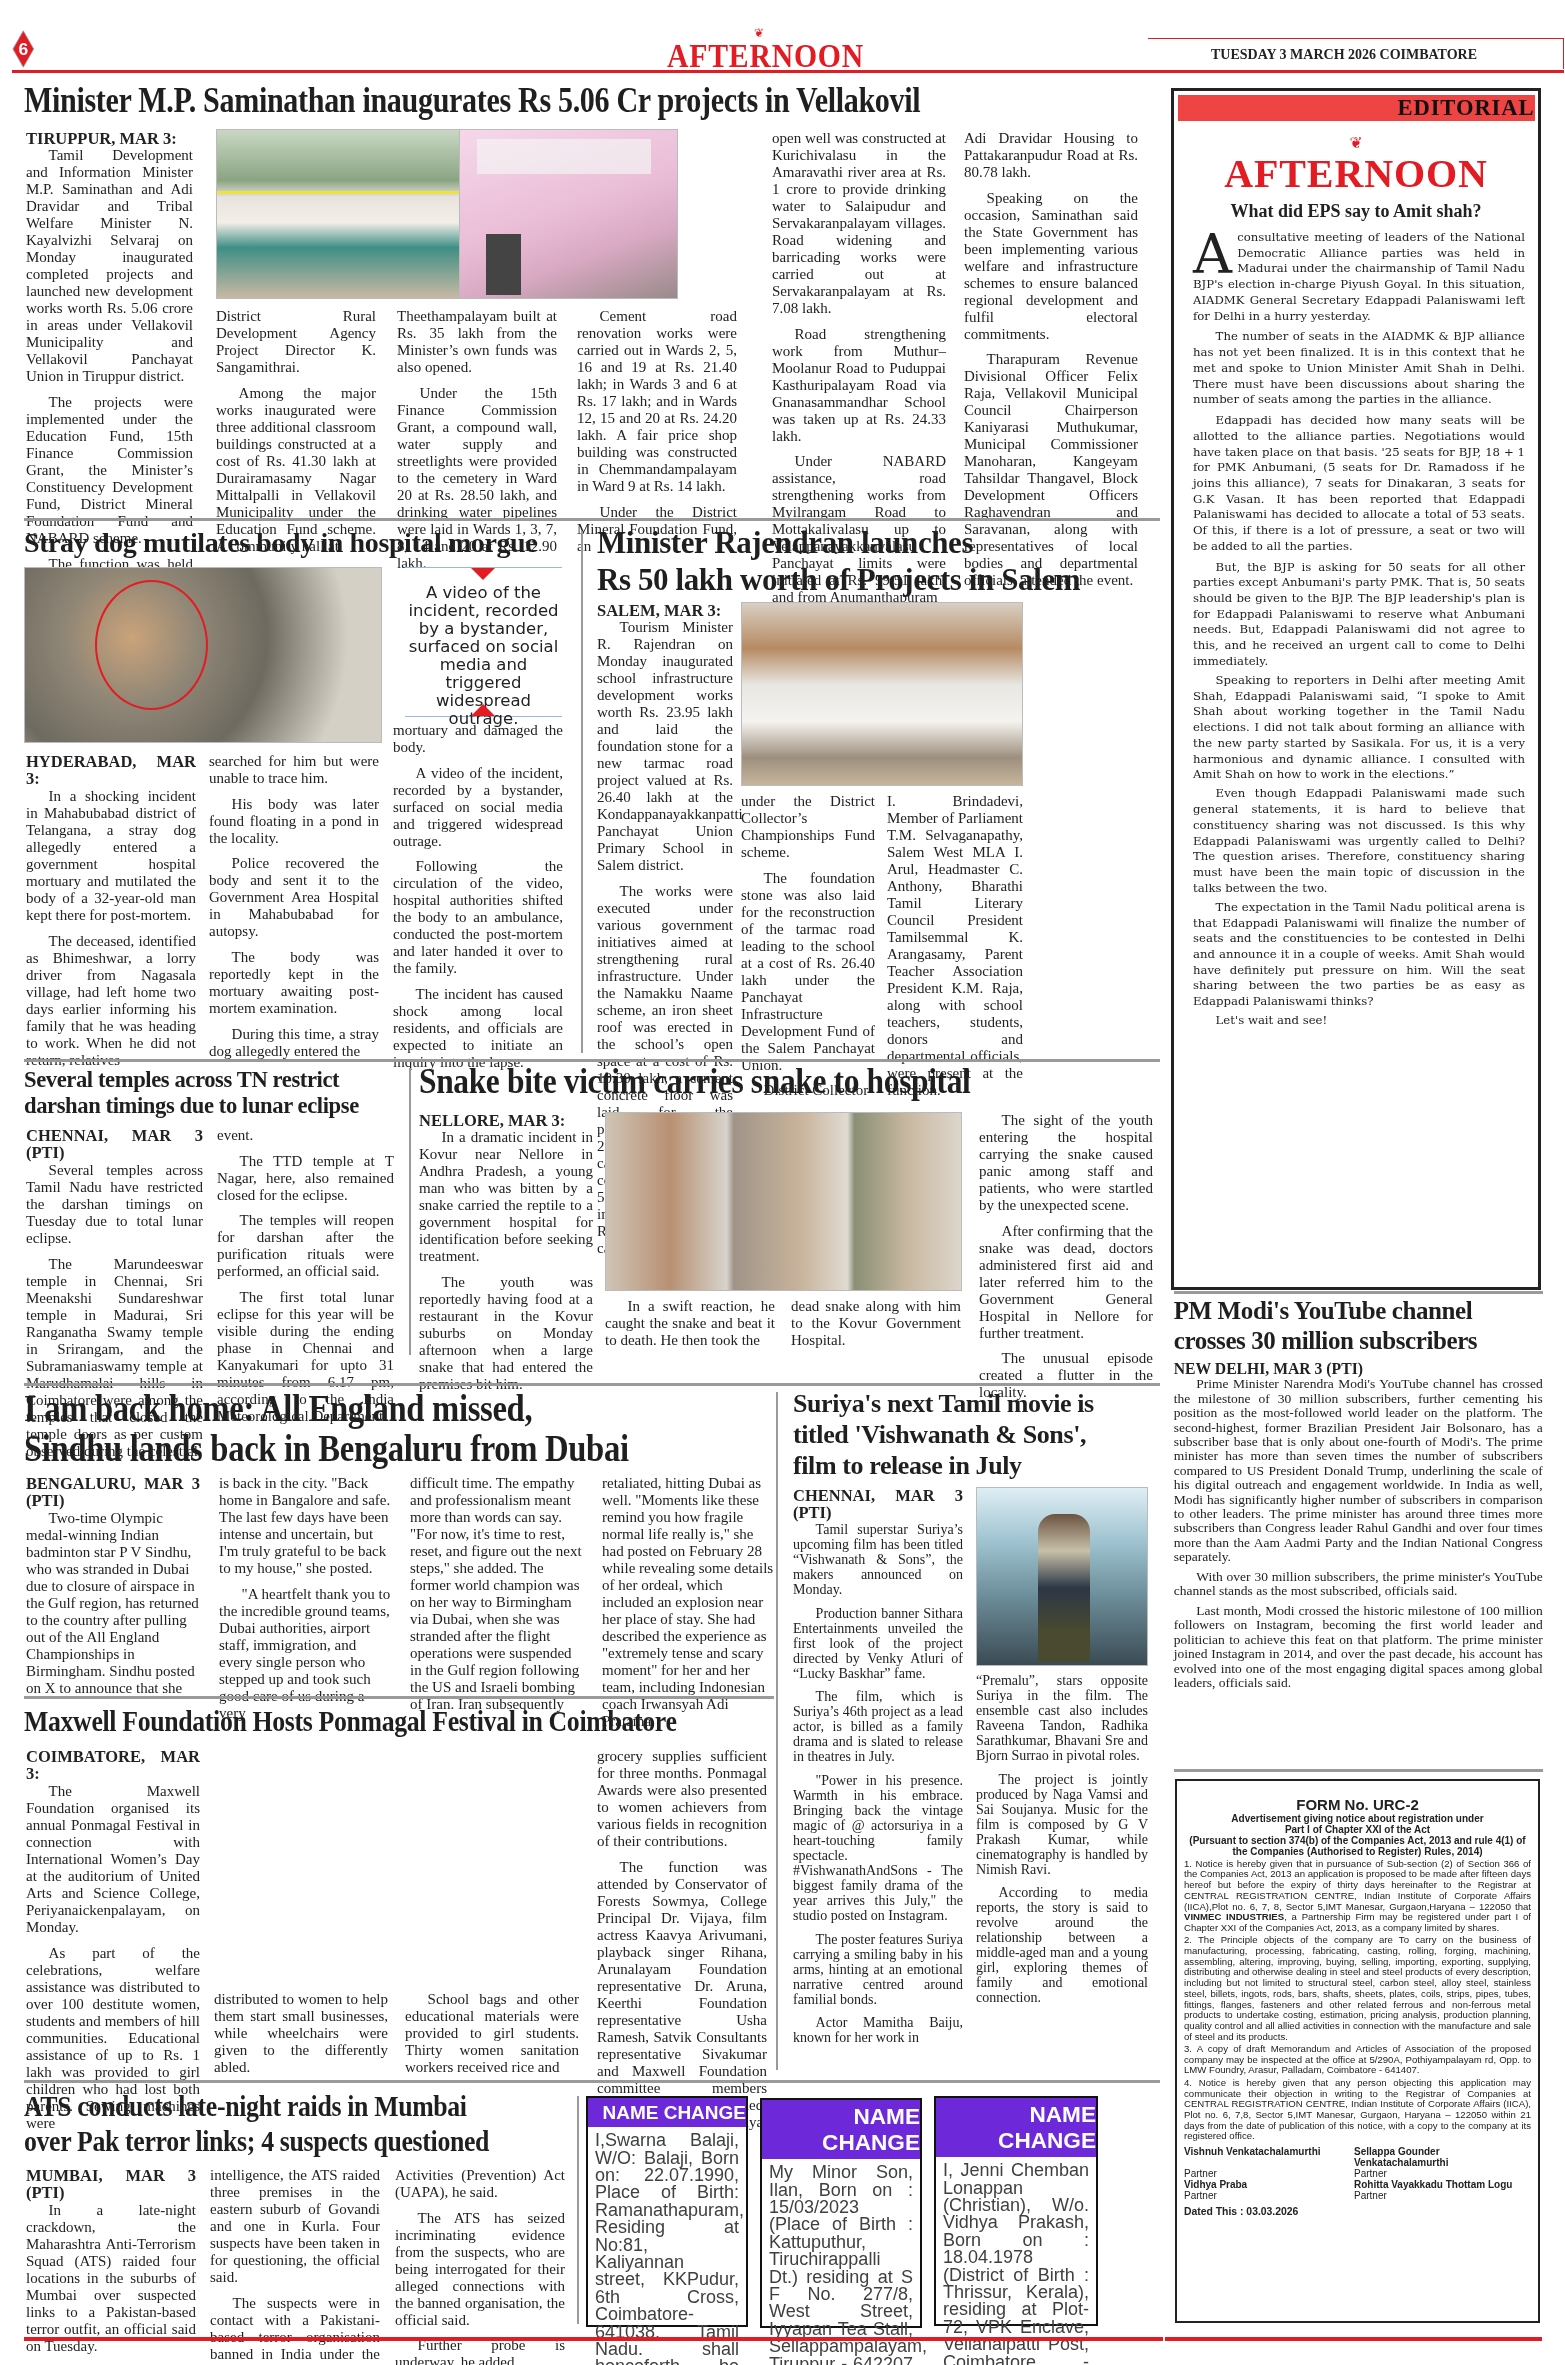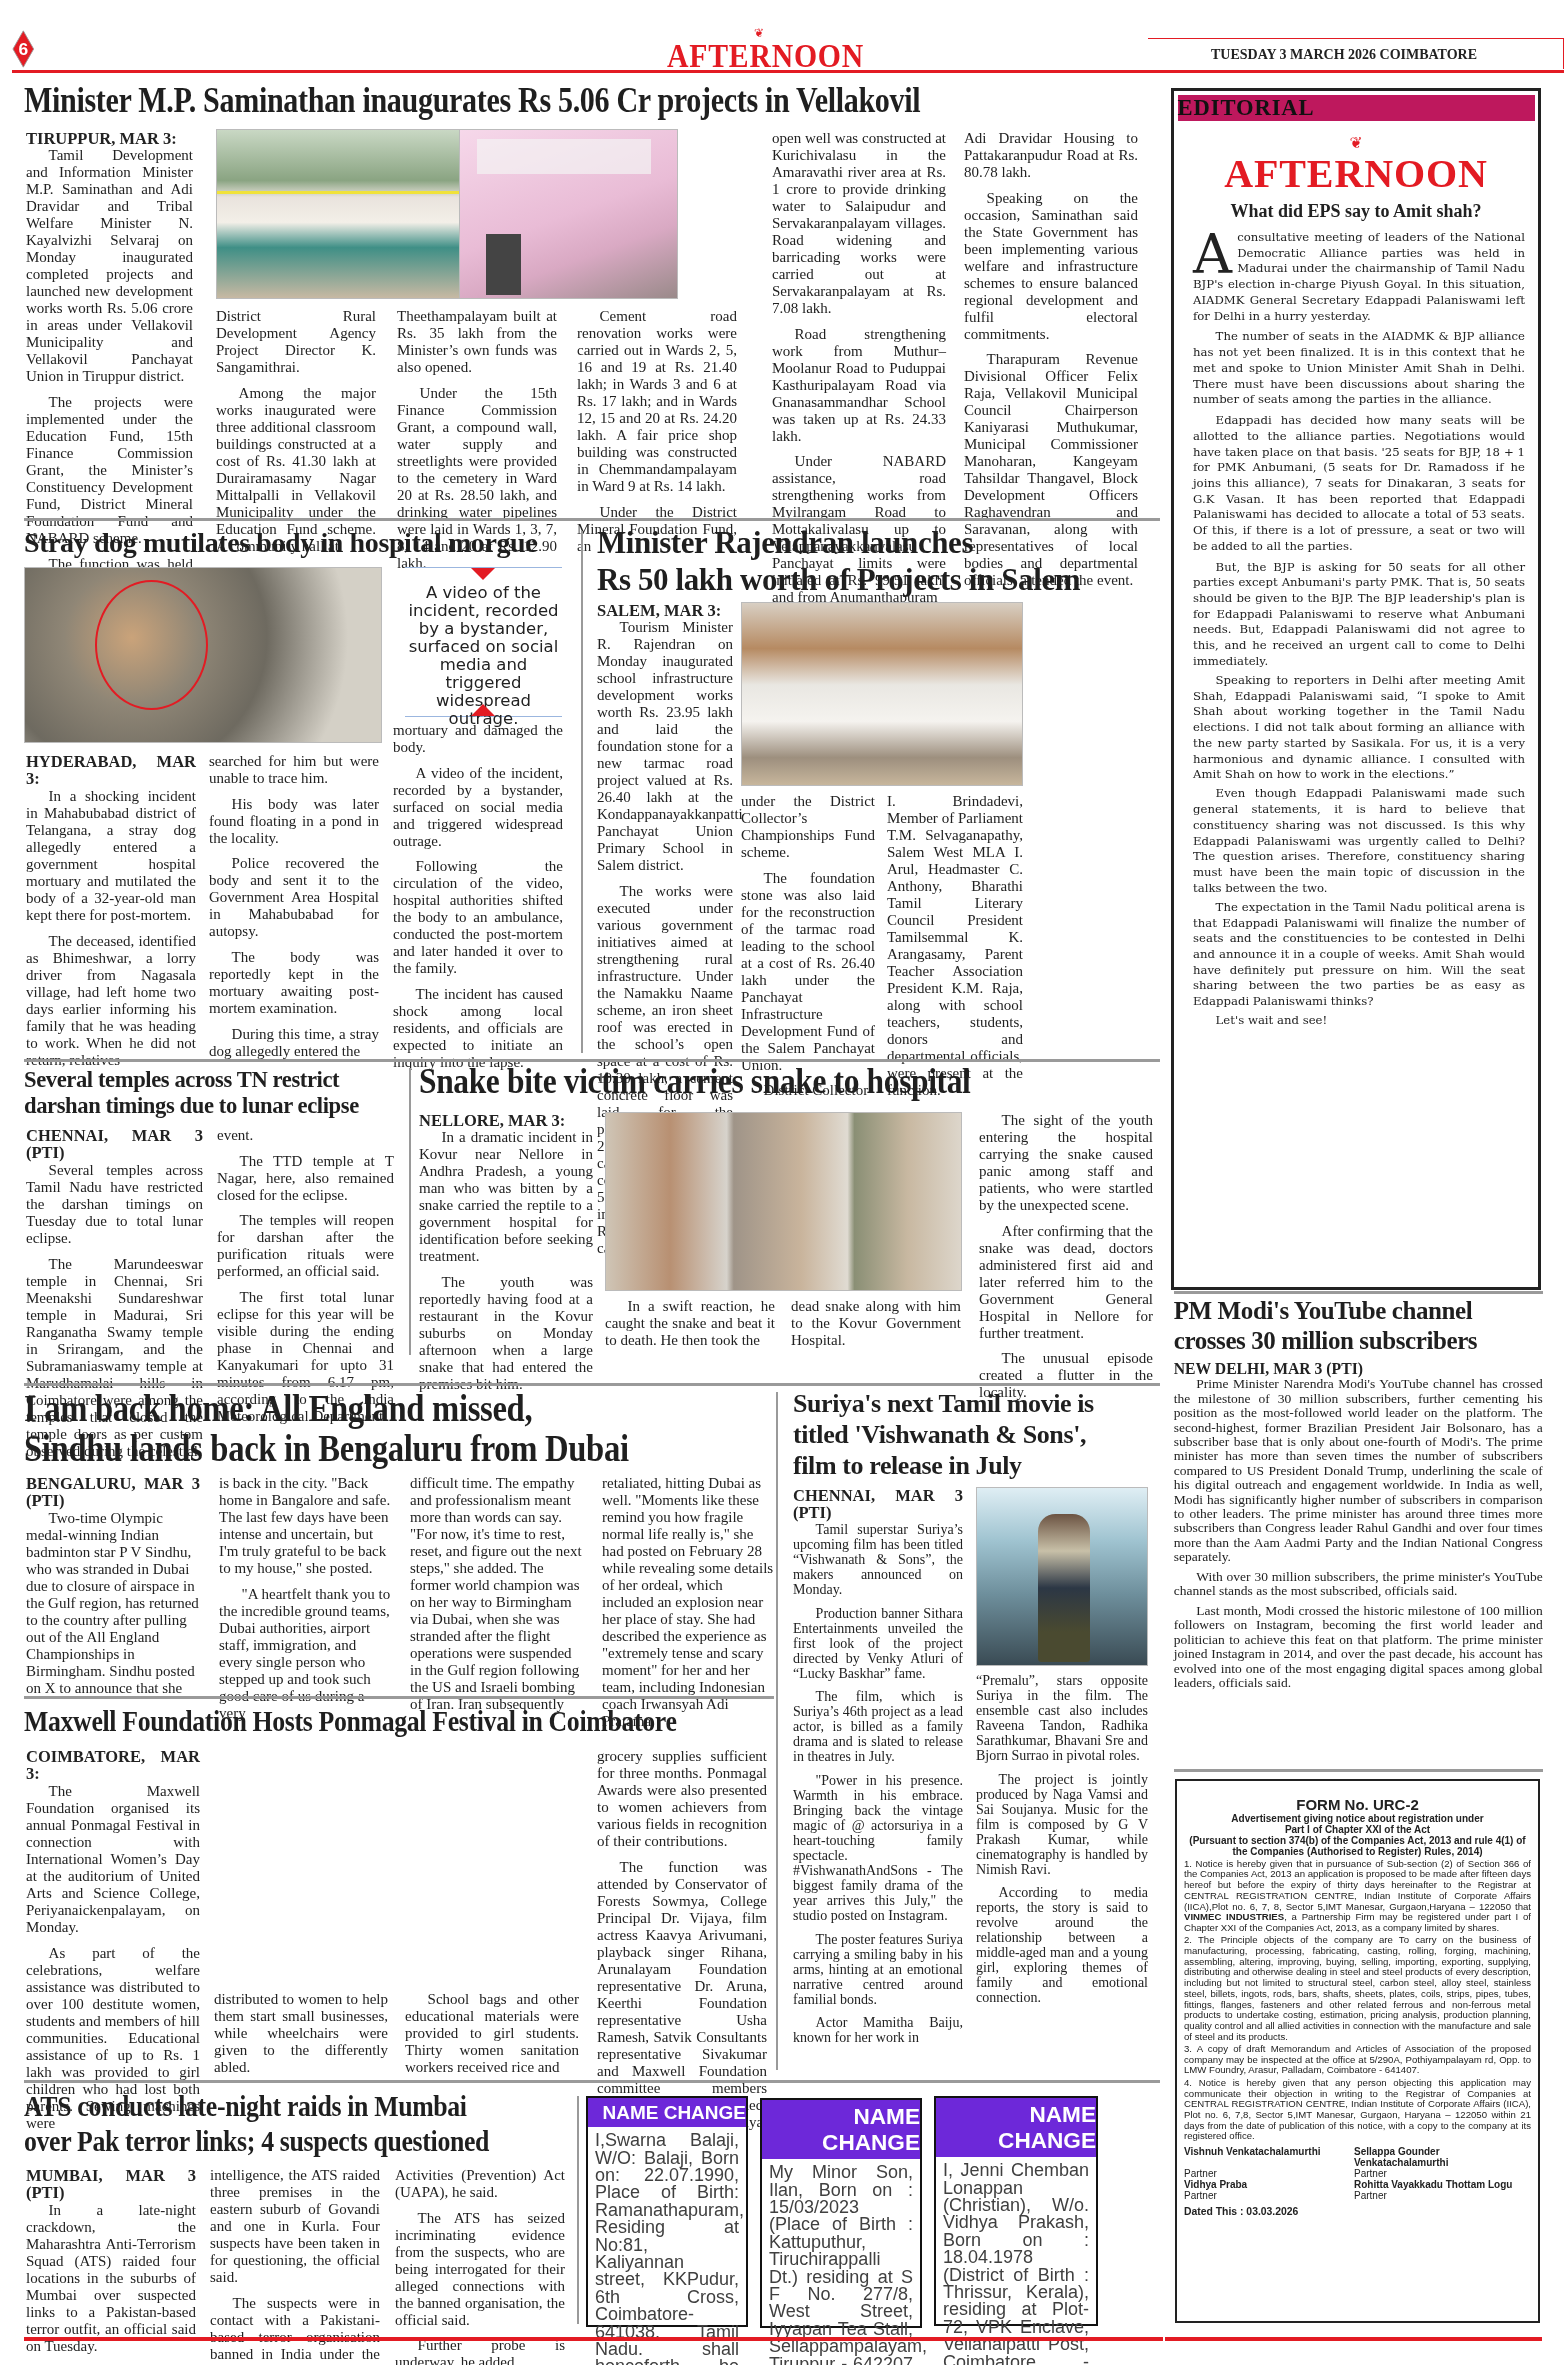--- a/index.html
+++ b/index.html
@@ -288,21 +288,21 @@
 <div class="nc" data-name="name-change-ad-3" style="left:934px;top:2096px;width:164px;height:230px">
   <div class="nc-h" style="font-size:22.6px">NAME CHANGE</div>
   <div class="nc-b">
     <span>I, Jenni Chemban Lonappan (Christian), W/o. Vidhya Prakash, Born on : 18.04.1978 (District of Birth : Thrissur, Kerala), residing at Plot-72, VPK Enclave, Vellanaipatti Post, Coimbatore - 641048 has converted to Hindusim with the name of </span><b>RESHMA VIDHYA PRAKASH</b>
     
   </div>
 </div>
 <div class="redrule" data-name="footer-rule-left" style="left:24px;top:2337px;width:1139px;height:3.5px"></div>
 
 <div class="abs" data-name="editorial" style="left:1171px;top:88px;width:370px;height:1202px;border:3.5px solid #222">
-  <div class="abs" data-name="editorial-label-bar" style="left:3.5px;top:3.5px;width:357px;height:26px;background:#be185d;text-align:left">
+  <div class="abs" data-name="editorial-label-bar" style="left:3.5px;top:3.5px;width:357px;height:26px;background:#ef4444;text-align:right">
     <span style="font-family:'Liberation Serif',serif;font-weight:bold;font-size:22.6px;line-height:26px;letter-spacing:0.9px;color:#111">EDITORIAL</span>
   </div>
   <div class="abs" data-name="logo-emblem-icon" style="left:0;top:42px;width:364px;text-align:center;color:#e31b23;font-size:15.7px">❦</div>
   <div class="abs" data-name="editorial-logo" style="left:0;top:59px;width:364px;text-align:center;font-family:'Liberation Serif',serif;font-weight:bold;color:#e31b23;font-size:40px;letter-spacing:0.9px">AFTERNOON</div>
   <div class="abs" data-name="editorial-title" style="left:0;top:110px;width:364px;text-align:center;font-family:'Liberation Serif',serif;font-weight:bold;font-size:18px;color:#222">What did EPS say to Amit shah?</div>
   <div class="abs" data-name="editorial-body" style="left:19px;top:139px;width:332px;font-family:'DejaVu Serif',serif;font-size:11.7px;line-height:15.7px;text-align:justify;color:#222">
     <p style="margin-bottom:5.2px"><span data-name="drop-cap" style="float:left;font-size:54px;line-height:45px;margin-right:5.2px;margin-top:1.7px">A</span><span>consultative meeting of leaders of the National Democratic Alliance parties was held in Madurai under the chairmanship of Tamil Nadu BJP's election in-charge Piyush Goyal. In this situation, AIADMK General Secretary Edappadi Palaniswami left for Delhi in a hurry yesterday.</span></p>
     <p style="text-indent:22.6px;margin-bottom:5.2px">The number of seats in the AIADMK &amp; BJP alliance has not yet been finalized. It is in this context that he met and spoke to Union Minister Amit Shah in Delhi. There must have been discussions about sharing the number of seats among the parties in the alliance.</p>
     <p style="text-indent:22.6px;margin-bottom:5.2px">Edappadi has decided how many seats will be allotted to the alliance parties. Negotiations would have taken place on that basis. '25 seats for BJP, 18 + 1 for PMK Anbumani, (5 seats for Dr. Ramadoss if he joins this alliance), 7 seats for Dinakaran, 3 seats for G.K Vasan. It has been reported that Edappadi Palaniswami has decided to allocate a total of 53 seats. Of this, if there is a lot of pressure, a seat or two will be added to all the parties.</p>
     <p style="text-indent:22.6px;margin-bottom:3.5px">But, the BJP is asking for 50 seats for all other parties except Anbumani's party PMK. That is, 50 seats should be given to the BJP. The BJP leadership's plan is for Edappadi Palaniswami to reserve what Anbumani needs. But, Edappadi Palaniswami did not agree to this, and he received an urgent call to come to Delhi immediately.</p>

